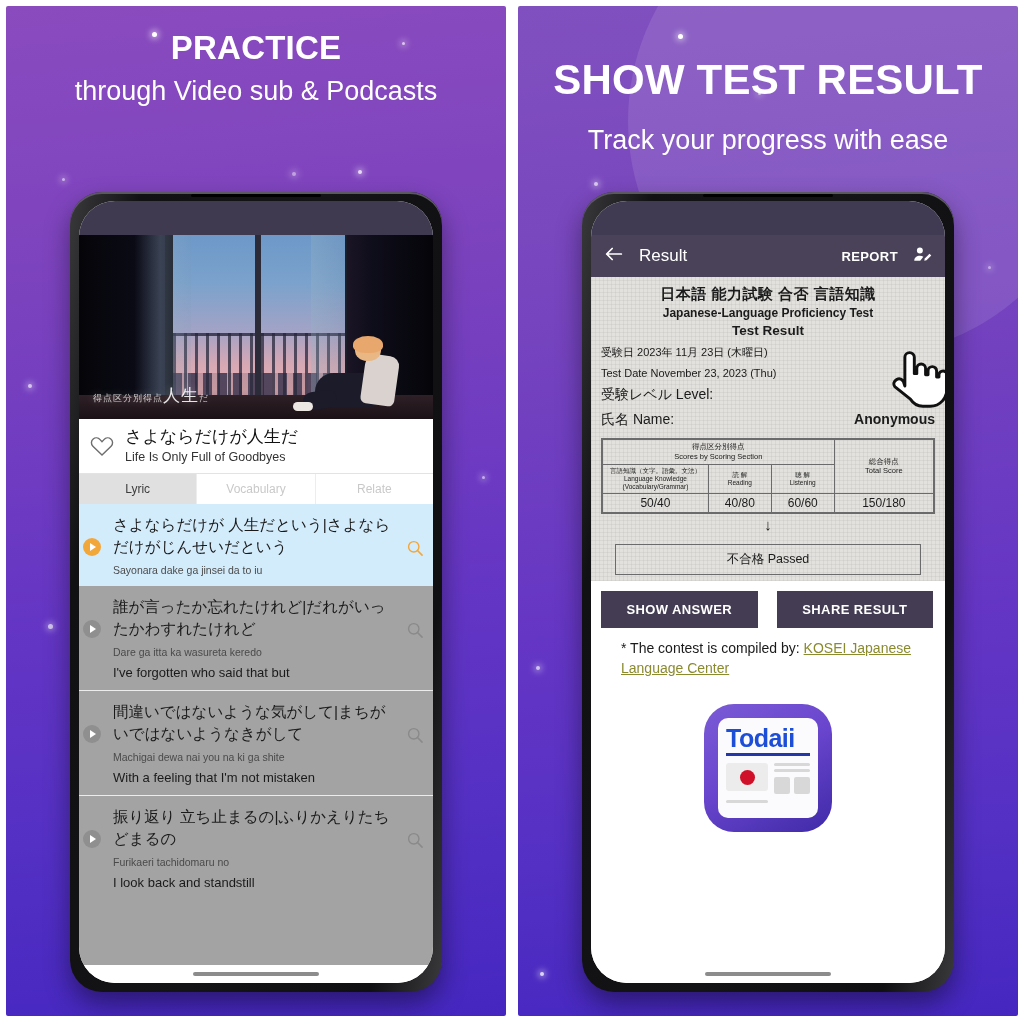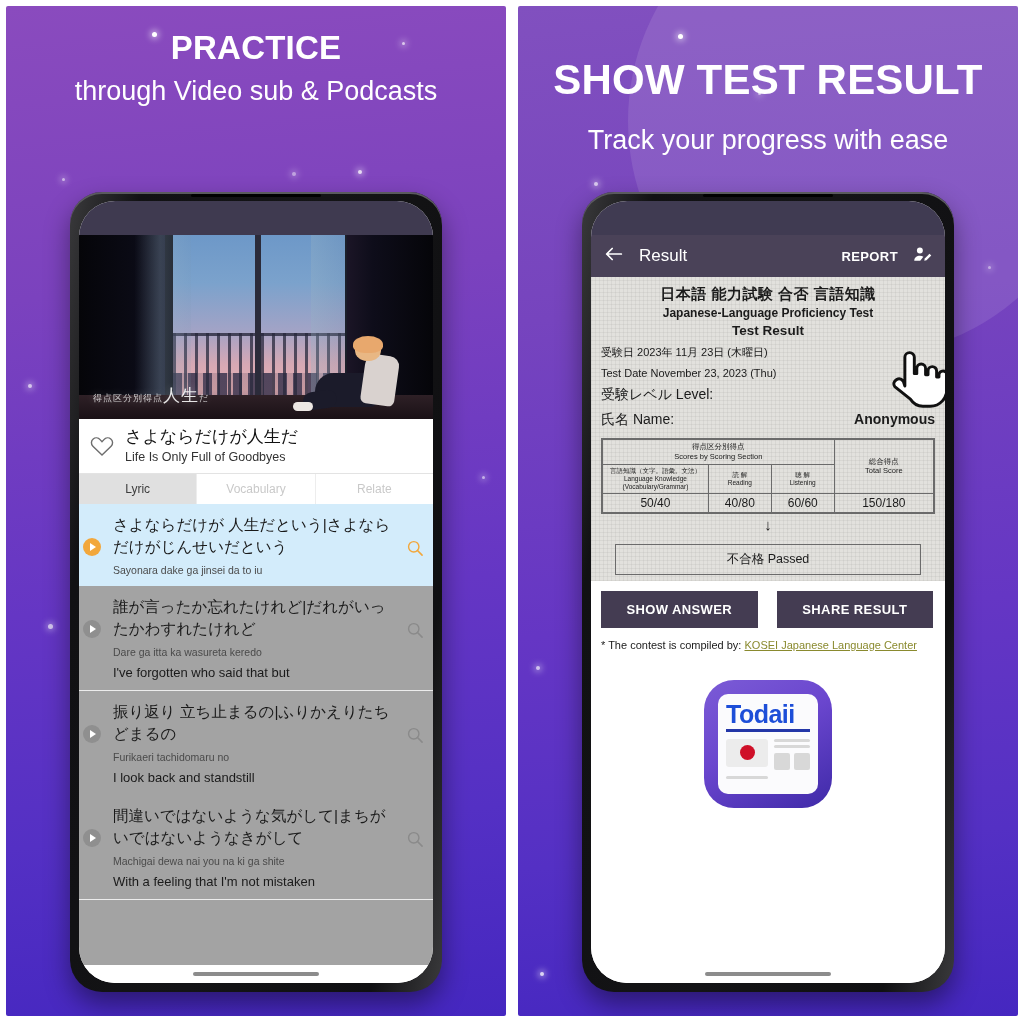--- a/index.html
+++ b/index.html
@@ -291,21 +291,21 @@
   .btn {
     flex: 1 1 0;
     background: #443c52;
     color: #ffffff;
     font-size: 13px;
     font-weight: bold;
     letter-spacing: 0.4px;
     text-align: center;
     padding: 11px 0;
   }
-  .note { padding: 10px 10px 0 10px; font-size: 11px; line-height: 1.45; color: #1a1a1a; background: #fff; }
+  .note { padding: 10px 10px 0 10px; font-size: 14px; line-height: 1.45; color: #1a1a1a; background: #fff; margin-left: 20px; }
   .note a { color: #8a8a2e; text-decoration: underline; }
   .logo-wrap { flex: 1 1 auto; background: #fff; display: flex; align-items: flex-start; justify-content: center; padding-top: 26px; }
   .logo {
     width: 128px; height: 128px;
     border-radius: 30px;
     background: linear-gradient(150deg, #7b5bd6 0%, #6a46ce 45%, #3f2aa8 100%);
     display: flex; align-items: center; justify-content: center;
   }
   .logo-card {
     width: 100px; height: 100px;
@@ -418,45 +418,45 @@
                 <div class="l-en">I've forgotten who said that but</div>
               </div>
               <span class="search-ic">
                 <svg viewBox="0 0 24 24" width="20" height="20">
                     <circle cx="10.5" cy="10.5" r="6.2" fill="none" stroke="#8a8a8a" stroke-width="1.7"></circle>
                     <line x1="15" y1="15" x2="20.5" y2="20.5" stroke="#8a8a8a" stroke-width="1.9" stroke-linecap="round"></line>
                   </svg>
               </span>
             </div>
 
+            <div class="lyric-row">
+              <span class="play-btn">
+                  <span class="play-tri"></span>
+                </span>
+              <div class="lyric-text">
+                <div class="l-jp">間違いではないような気がして|まちがいではないようなきがして</div>
+                <div class="l-ro">Machigai dewa nai you na ki ga shite</div>
+                <div class="l-en">With a feeling that I'm not mistaken</div>
+              </div>
+              <span class="search-ic">
+                <svg viewBox="0 0 24 24" width="20" height="20">
+                    <circle cx="10.5" cy="10.5" r="6.2" fill="none" stroke="#8a8a8a" stroke-width="1.7"></circle>
+                    <line x1="15" y1="15" x2="20.5" y2="20.5" stroke="#8a8a8a" stroke-width="1.9" stroke-linecap="round"></line>
+                  </svg>
+              </span>
+            </div>
+
             <div class="lyric-row" style="border-bottom:none;">
               <span class="play-btn">
                   <span class="play-tri"></span>
                 </span>
               <div class="lyric-text">
                 <div class="l-jp">振り返り 立ち止まるの|ふりかえりたちどまるの</div>
                 <div class="l-ro">Furikaeri tachidomaru no</div>
                 <div class="l-en">I look back and standstill</div>
-              </div>
-              <span class="search-ic">
-                <svg viewBox="0 0 24 24" width="20" height="20">
-                    <circle cx="10.5" cy="10.5" r="6.2" fill="none" stroke="#8a8a8a" stroke-width="1.7"></circle>
-                    <line x1="15" y1="15" x2="20.5" y2="20.5" stroke="#8a8a8a" stroke-width="1.9" stroke-linecap="round"></line>
-                  </svg>
-              </span>
-            </div>
-
-            <div class="lyric-row">
-              <span class="play-btn">
-                  <span class="play-tri"></span>
-                </span>
-              <div class="lyric-text">
-                <div class="l-jp">間違いではないような気がして|まちがいではないようなきがして</div>
-                <div class="l-ro">Machigai dewa nai you na ki ga shite</div>
-                <div class="l-en">With a feeling that I'm not mistaken</div>
               </div>
               <span class="search-ic">
                 <svg viewBox="0 0 24 24" width="20" height="20">
                     <circle cx="10.5" cy="10.5" r="6.2" fill="none" stroke="#8a8a8a" stroke-width="1.7"></circle>
                     <line x1="15" y1="15" x2="20.5" y2="20.5" stroke="#8a8a8a" stroke-width="1.9" stroke-linecap="round"></line>
                   </svg>
               </span>
             </div>
 
           </div>

